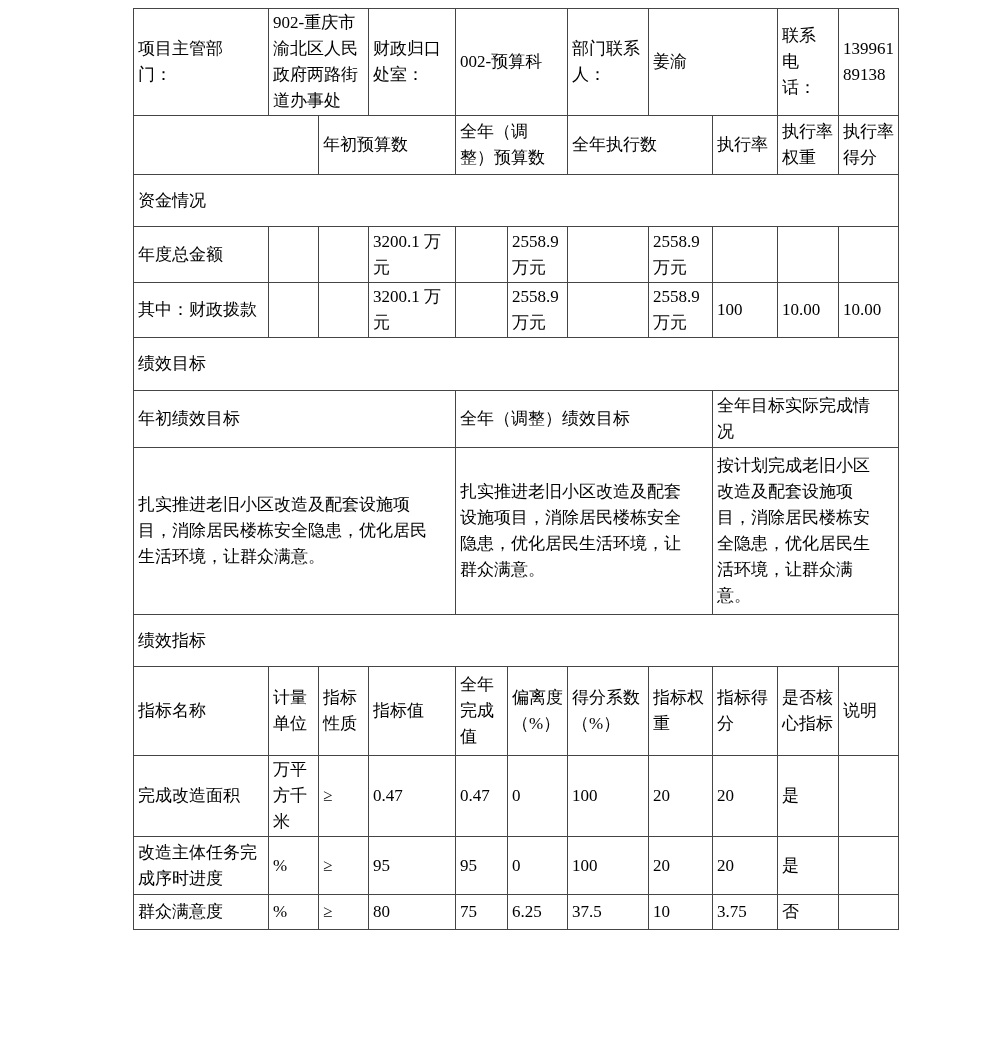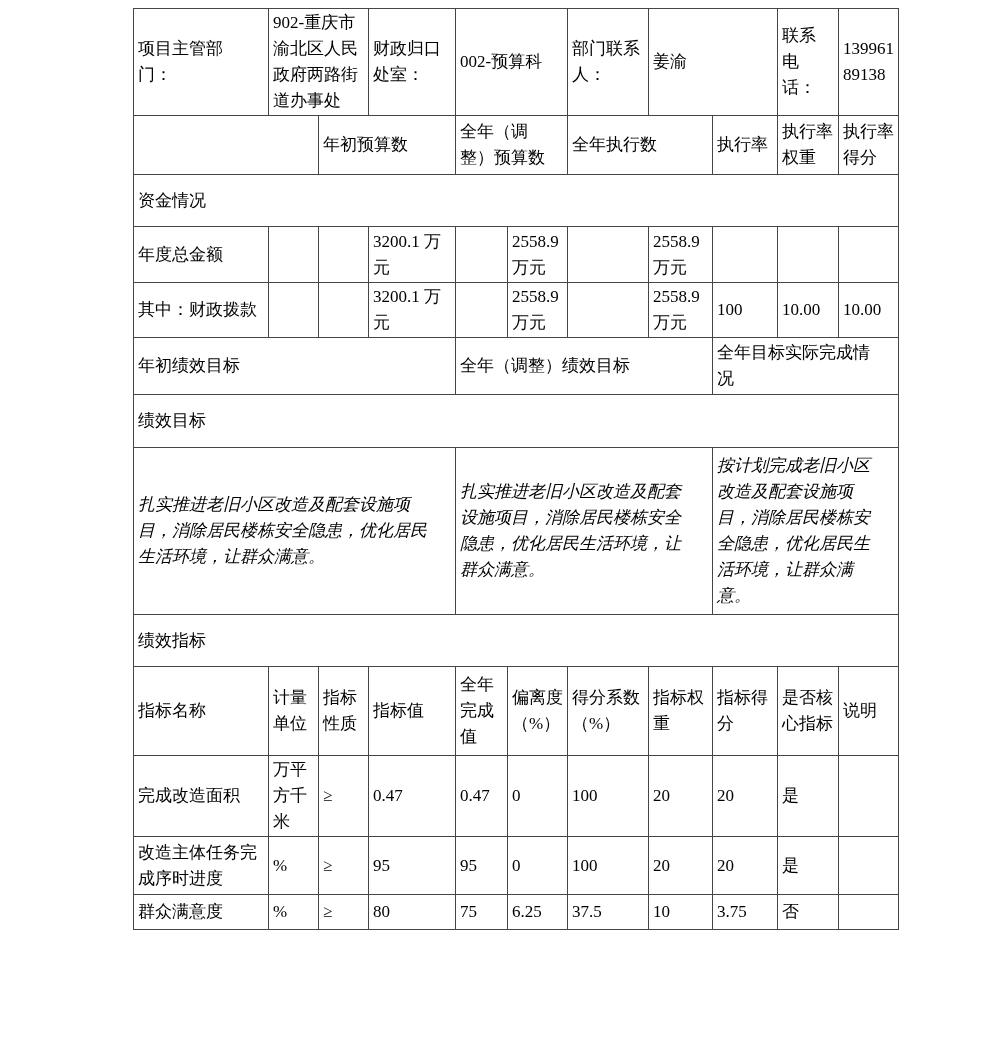--- a/index.html
+++ b/index.html
@@ -25,21 +25,21 @@
     line-height:26px;
     color:#000;
     padding:1px 4px;
     white-space:pre-line;
     vertical-align:middle;
     text-align:left;
     overflow:hidden;
   }
   td.ac{text-align:center;}
   td.ar{text-align:right;}
-  td.vt{vertical-align:top;padding-top:3px;font-style:italic;}
+  td.vt{vertical-align:top;padding-top:3px;}
 </style>
 </head>
 <body>
 
 <div class="sheet">
   <table class="main">
     <colgroup>
       <col style="width:135px">
         <col style="width:50px">
         <col style="width:50px">
@@ -119,29 +119,29 @@
 万元</td>
       <td></td>
       <td>2558.9
 万元</td>
       <td>100</td>
       <td>10.00</td>
       <td class="ar">10.00</td>
     </tr>
 
 
+    <tr style="height:53px">
+      <td colspan="11" class="ac">绩效目标</td>
+    </tr>
+
     <tr style="height:57px">
       <td colspan="4" class="ac">年初绩效目标</td>
       <td colspan="4" class="ac">全年（调整）绩效目标</td>
       <td colspan="3" class="ac">全年目标实际完成情
 况</td>
-    </tr>
-
-    <tr style="height:53px">
-      <td colspan="11" class="ac">绩效目标</td>
     </tr>
 
     <tr style="height:167px">
       <td colspan="4" class="vt">扎实推进老旧小区改造及配套设施项
 目，消除居民楼栋安全隐患，优化居民
 生活环境，让群众满意。</td>
       <td colspan="4" class="vt">扎实推进老旧小区改造及配套
 设施项目，消除居民楼栋安全
 隐患，优化居民生活环境，让
 群众满意。</td>

